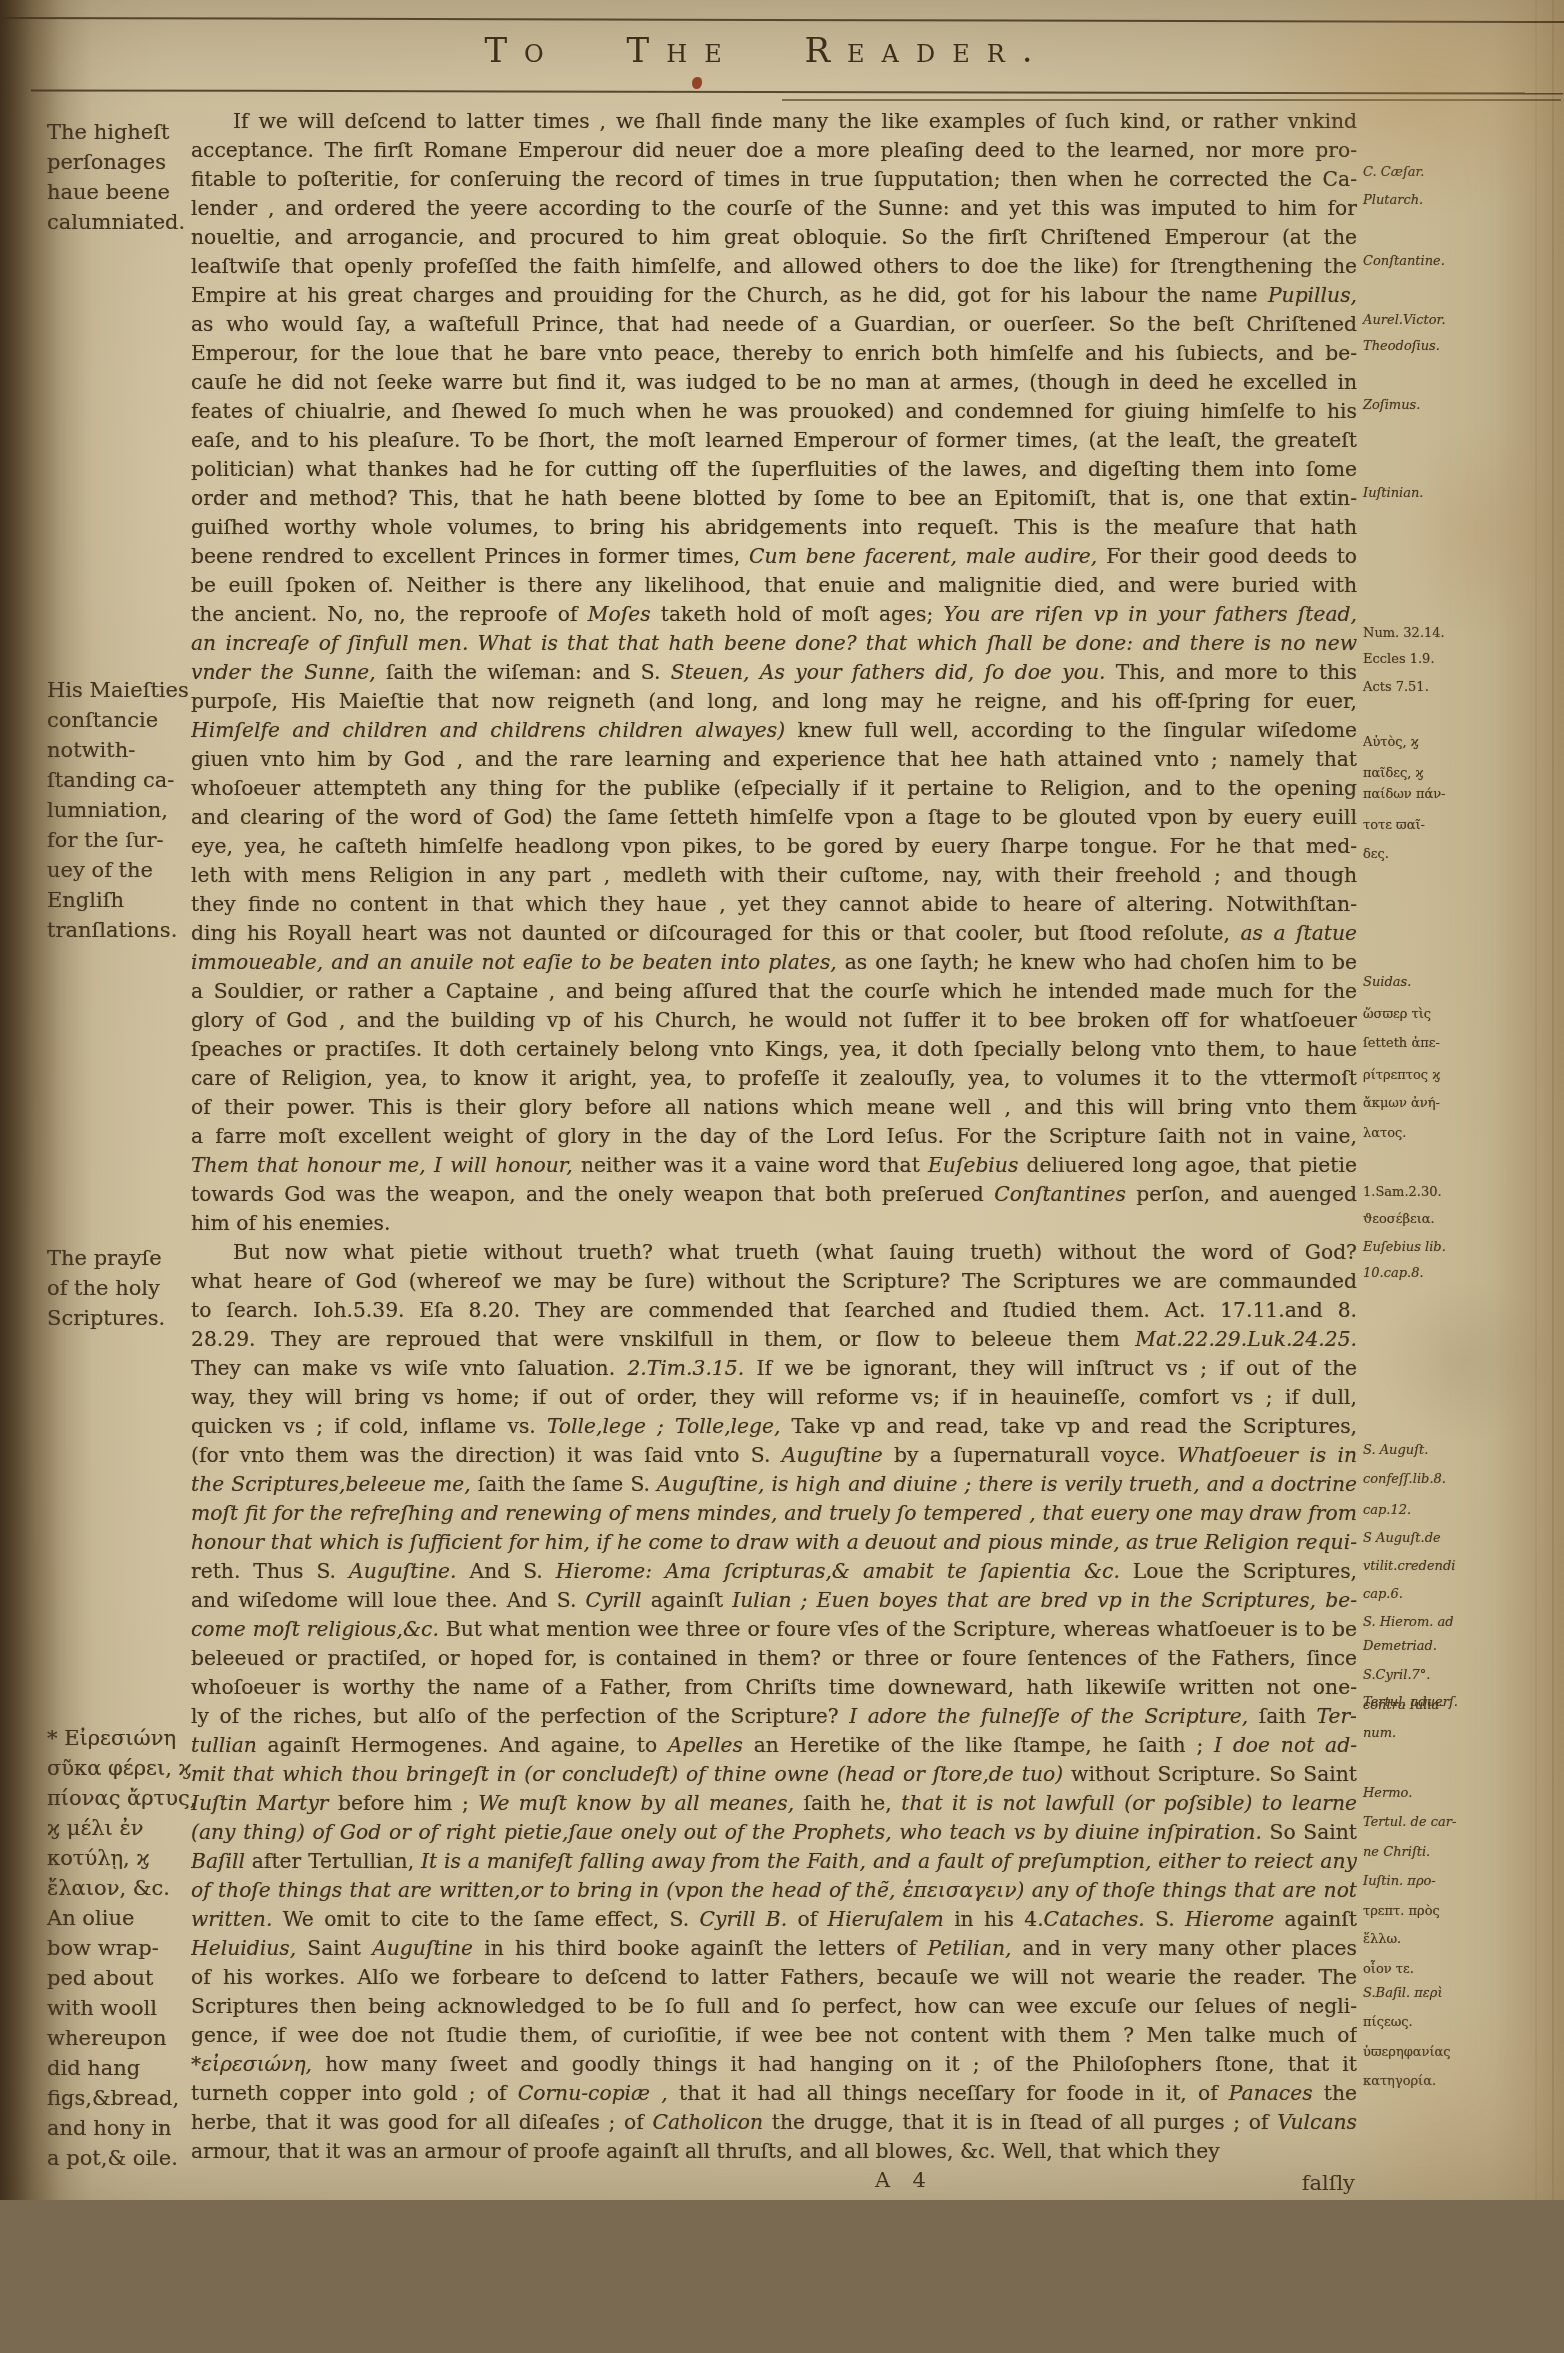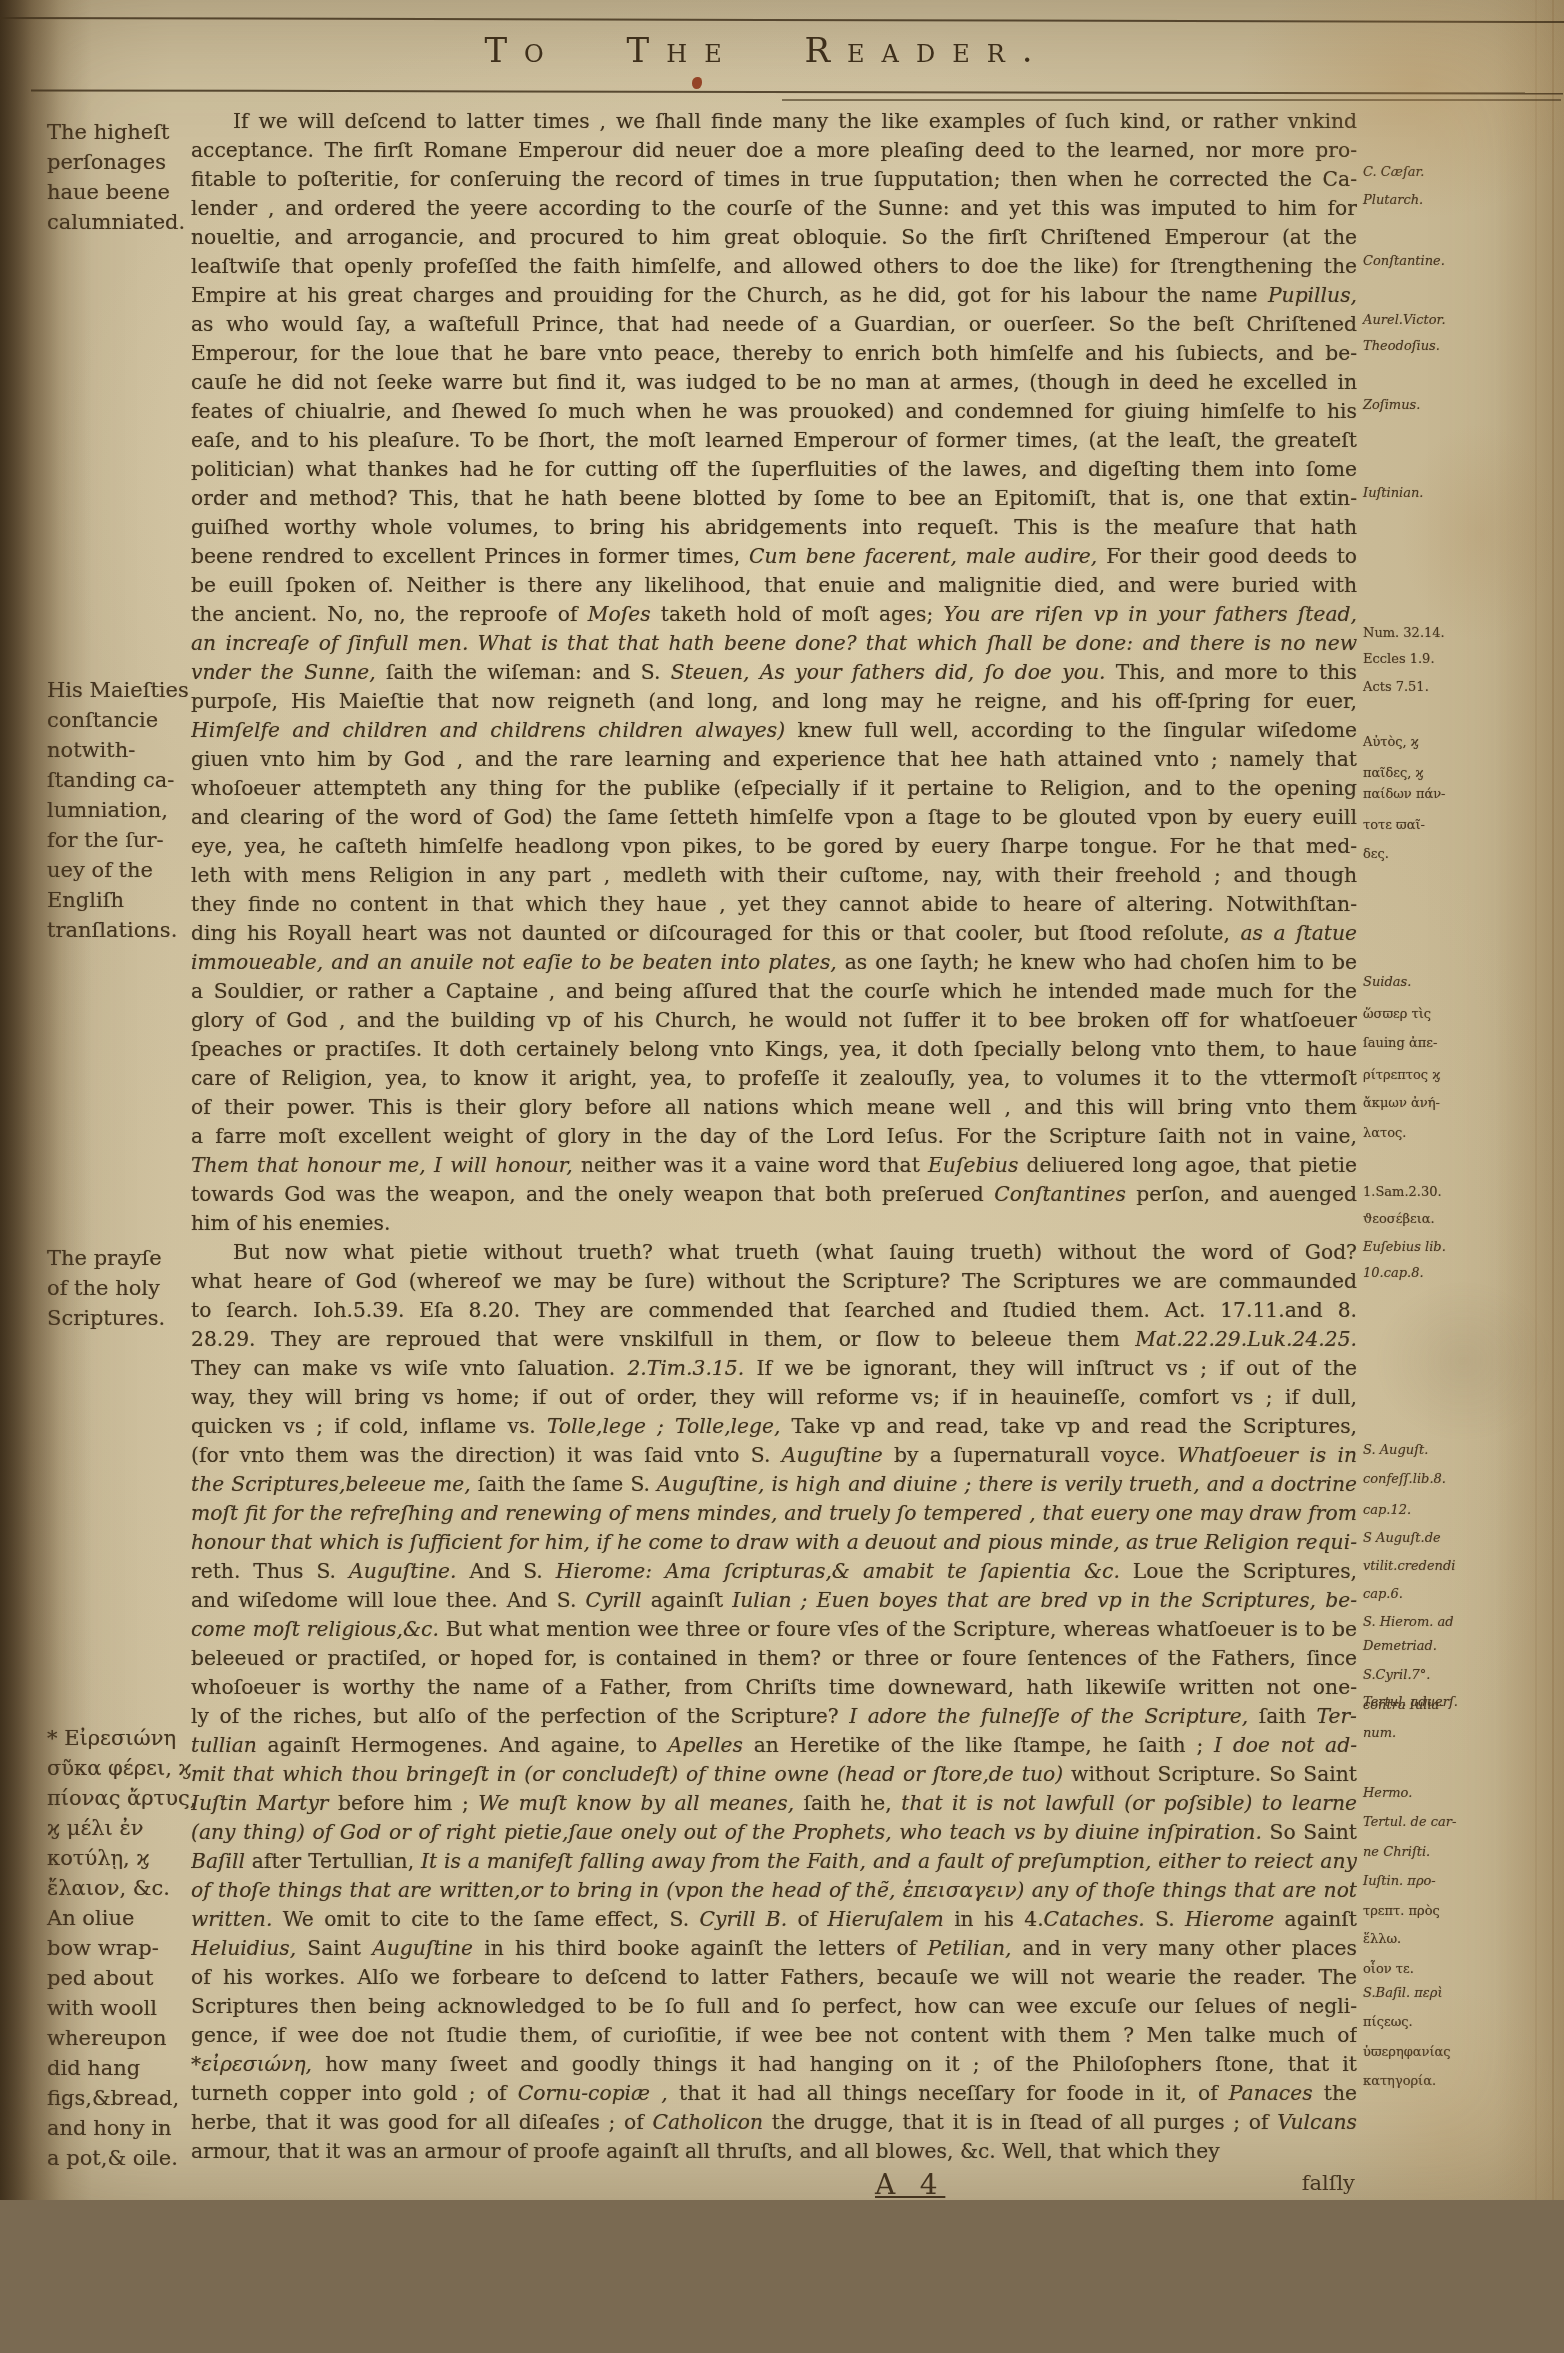--- a/index.html
+++ b/index.html
@@ -29,21 +29,21 @@
   .bline.ind{text-indent:42px;}
   .bline.lastl{text-align-last:left;}
   .it{font-style:italic;}
   .lnote{position:absolute;left:47px;width:144px;color:#463username6281f;color:#45341f;
     text-shadow:0 0 0.8px rgba(64,50,30,.5);}
   .lnote div{font-size:21px;line-height:30px;height:30px;white-space:nowrap;}
   .rnote{position:absolute;left:1363px;width:200px;font-size:13px;line-height:23.5px;
     color:#493721;white-space:nowrap;text-shadow:0 0 0.8px rgba(64,50,30,.5);}
   .k-i{font-style:italic;}
   .k-g{font-style:normal;font-family:"DejaVu Serif","DejaVu Sans",serif;}
-  .signature{position:absolute;left:875px;top:2168px;font-size:28px;letter-spacing:7.8px;color:#43331e;text-decoration:underline;}
+  .signature{position:absolute;left:875px;top:2168px;font-size:21px;letter-spacing:7.8px;color:#43331e;}
   .catchword{position:absolute;right:210px;top:2171px;font-size:21px;color:#43331e;}
   .stain{position:absolute;pointer-events:none;border-radius:50%;}
   .st1{left:1236px;top:-47px;width:360px;height:266px;background:radial-gradient(closest-side,rgba(170,128,72,.30),rgba(0,0,0,0));}
   .st2{left:692px;top:77px;width:10.2px;height:11.7px;background:#8a2e12;opacity:.85;border-radius:50% 40% 55% 45%;}
   .st3{left:709px;top:2236px;width:8.6px;height:8.6px;background:#a3511d;opacity:.9;}
   .st4{left:31px;top:2191px;width:438px;height:172px;background:radial-gradient(closest-side,rgba(150,110,60,.20),rgba(0,0,0,0));}
   .st5{left:1401px;top:423px;width:156px;height:219px;background:radial-gradient(closest-side,rgba(160,120,70,.16),rgba(0,0,0,0));}
   .st6{left:1166px;top:2222px;width:407px;height:156px;background:radial-gradient(closest-side,rgba(140,100,55,.22),rgba(0,0,0,0));}
   .st7{left:1377px;top:1283px;width:172px;height:156px;background:radial-gradient(closest-side,rgba(120,100,70,.14),rgba(0,0,0,0));filter:blur(3.1px);}
   .st8{left:1330px;top:1988px;width:235px;height:297px;background:radial-gradient(closest-side,rgba(168,132,80,.18),rgba(0,0,0,0));}
@@ -187,21 +187,21 @@
       <div class="rnote k-r" style="top:621px">Num. 32.14.</div>
       <div class="rnote k-r" style="top:647px">Eccles 1.9.</div>
       <div class="rnote k-r" style="top:675px">Acts 7.51.</div>
       <div class="rnote k-g" style="top:730px">Αὐτὸς, ϗ</div>
       <div class="rnote k-g" style="top:761px">παῖδες, ϗ</div>
       <div class="rnote k-g" style="top:782px">παίδων πάν-</div>
       <div class="rnote k-g" style="top:813px">τοτε ϖαῖ-</div>
       <div class="rnote k-g" style="top:842px">δες.</div>
       <div class="rnote k-i" style="top:970px">Suidas.</div>
       <div class="rnote k-g" style="top:1002px">ὥσϖερ τὶς</div>
-      <div class="rnote k-g" style="top:1031px">ſauing ἀπε-</div>
+      <div class="rnote k-g" style="top:1031px">ſetteth ἀπε-</div>
       <div class="rnote k-g" style="top:1063px">ρίτρεπτος ϗ</div>
       <div class="rnote k-g" style="top:1091px">ἄκμων ἀνή-</div>
       <div class="rnote k-g" style="top:1121px">λατος.</div>
       <div class="rnote k-r" style="top:1180px">1.Sam.2.30.</div>
       <div class="rnote k-g" style="top:1207px">ϑεοσέβεια.</div>
       <div class="rnote k-i" style="top:1235px">Euſebius lib.</div>
       <div class="rnote k-i" style="top:1261px">10.cap.8.</div>
       <div class="rnote k-i" style="top:1438px">S. Auguſt.</div>
       <div class="rnote k-i" style="top:1467px">confeſſ.lib.8.</div>
       <div class="rnote k-i" style="top:1498px">cap.12.</div>

